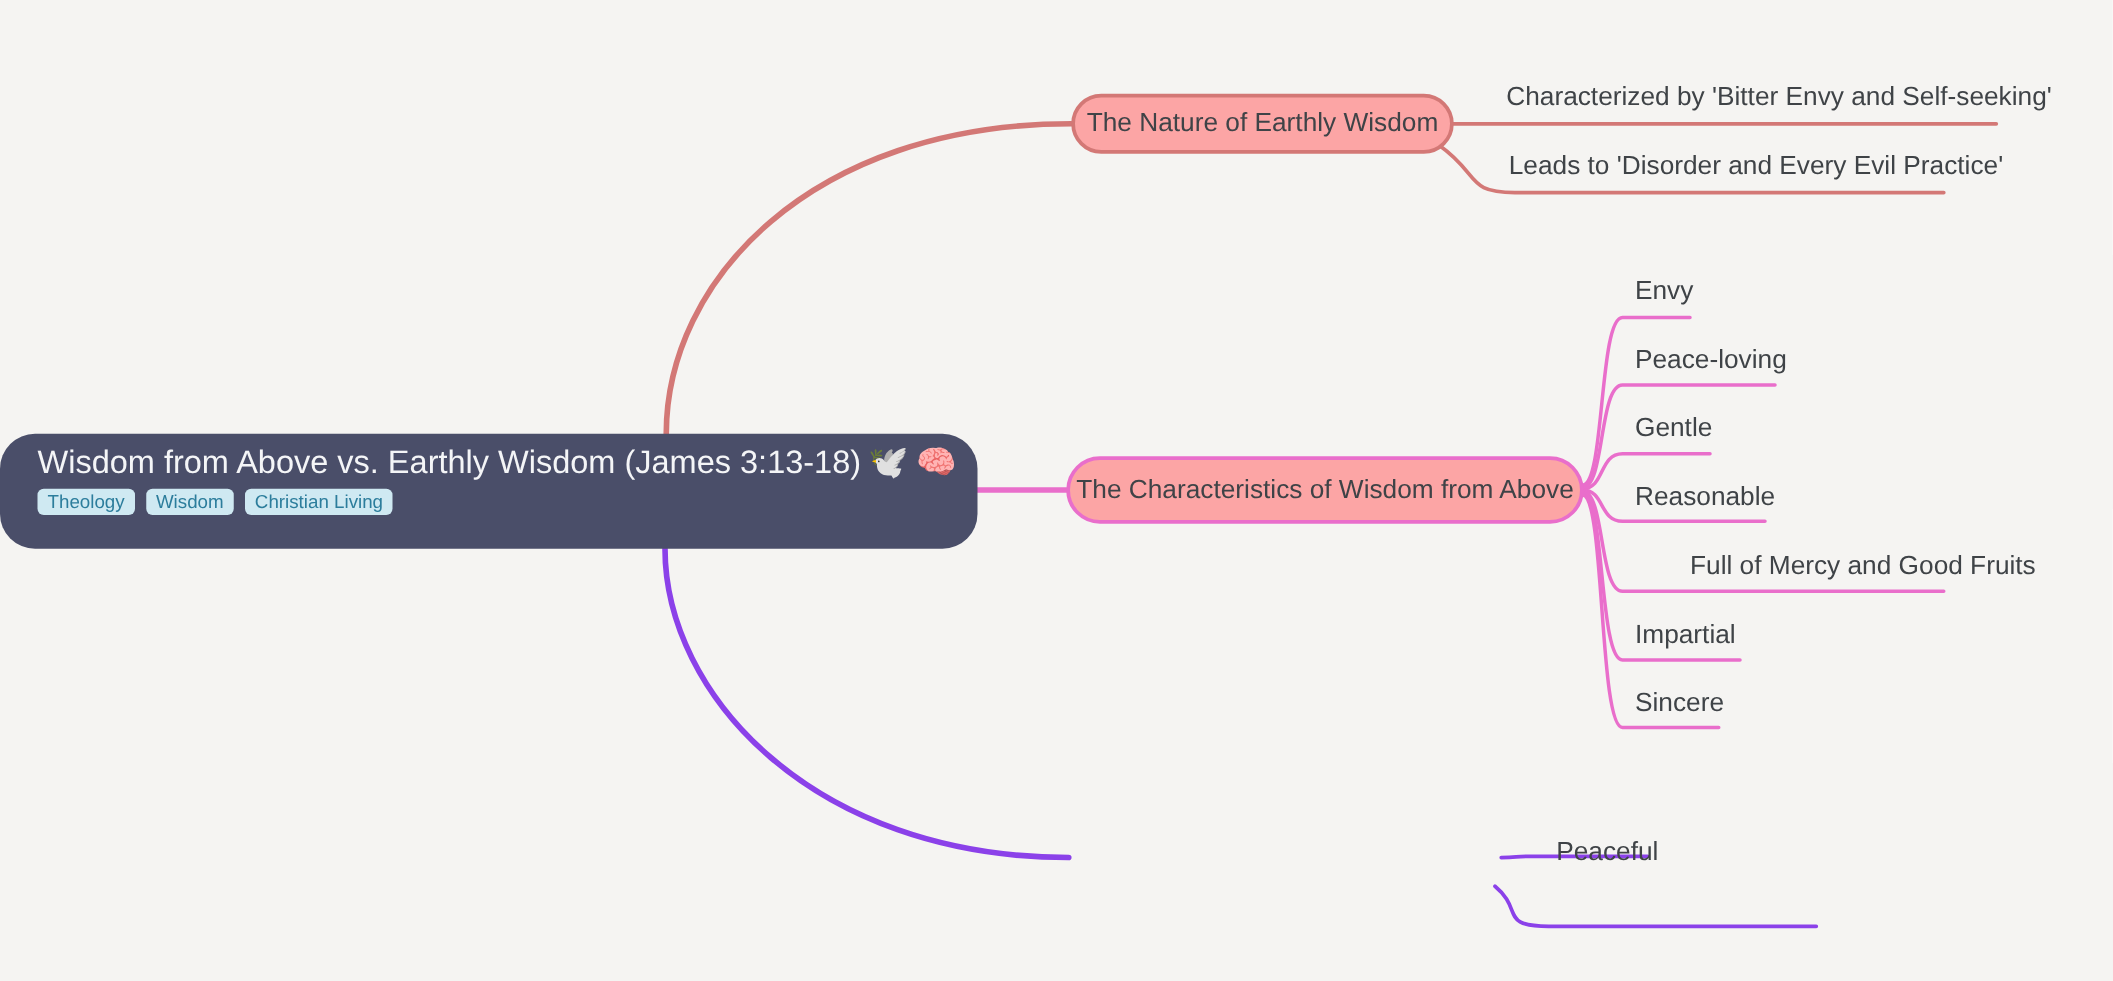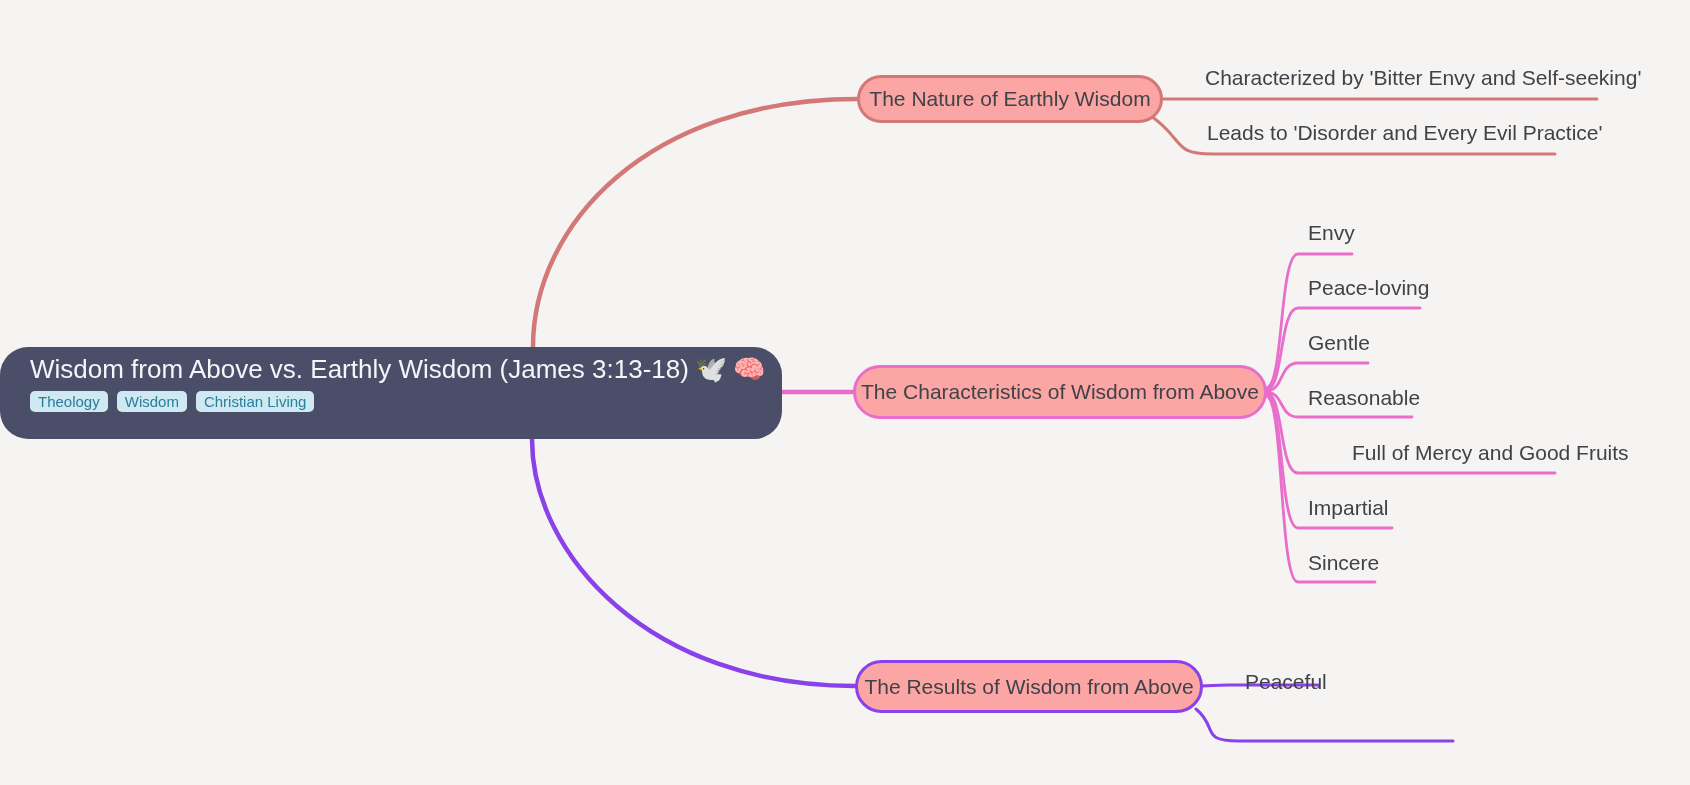--- a/index.html
+++ b/index.html
@@ -120,23 +120,20 @@
   </div>
 
   <div class="node earthly" style="left:857px; top:75px; width:306px; height:48px;">
     <span>The Nature of Earthly Wisdom</span>
   </div>
 
   <div class="node char" style="left:853px; top:365px; width:414px; height:54px;">
     <span>The Characteristics of Wisdom from Above</span>
   </div>
 
-  <div class="node results" style="left:855px; top:660px; width:348px; height:53px;">
-    <span>The Results of Wisdom from Above</span>
-  </div>
 
   <div class="leaf" style="left:1205px; top:65px;">Characterized by 'Bitter Envy and Self-seeking'</div>
   <div class="leaf" style="left:1207px; top:120px;">Leads to 'Disorder and Every Evil Practice'</div>
 
   <div class="leaf" style="left:1308px; top:220px;">Envy</div>
   <div class="leaf" style="left:1308px; top:275px;">Peace-loving</div>
   <div class="leaf" style="left:1308px; top:330px;">Gentle</div>
   <div class="leaf" style="left:1308px; top:385px;">Reasonable</div>
   <div class="leaf" style="left:1308px; top:440px;margin-left:44px;">Full of Mercy and Good Fruits</div>
   <div class="leaf" style="left:1308px; top:495px;text-align:right;">Impartial</div>

